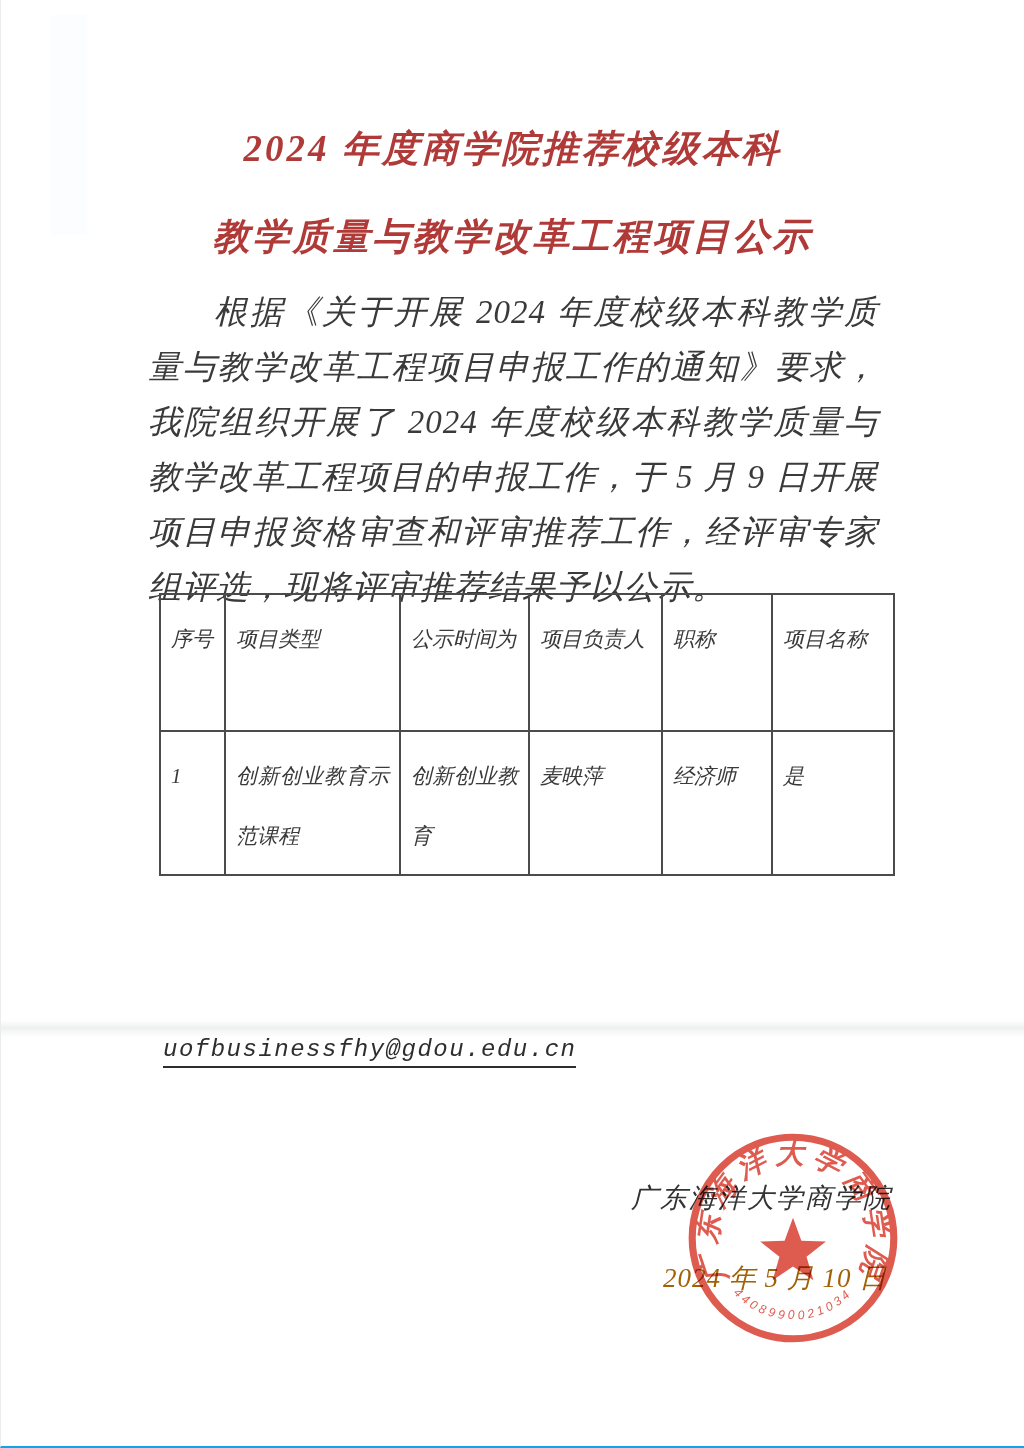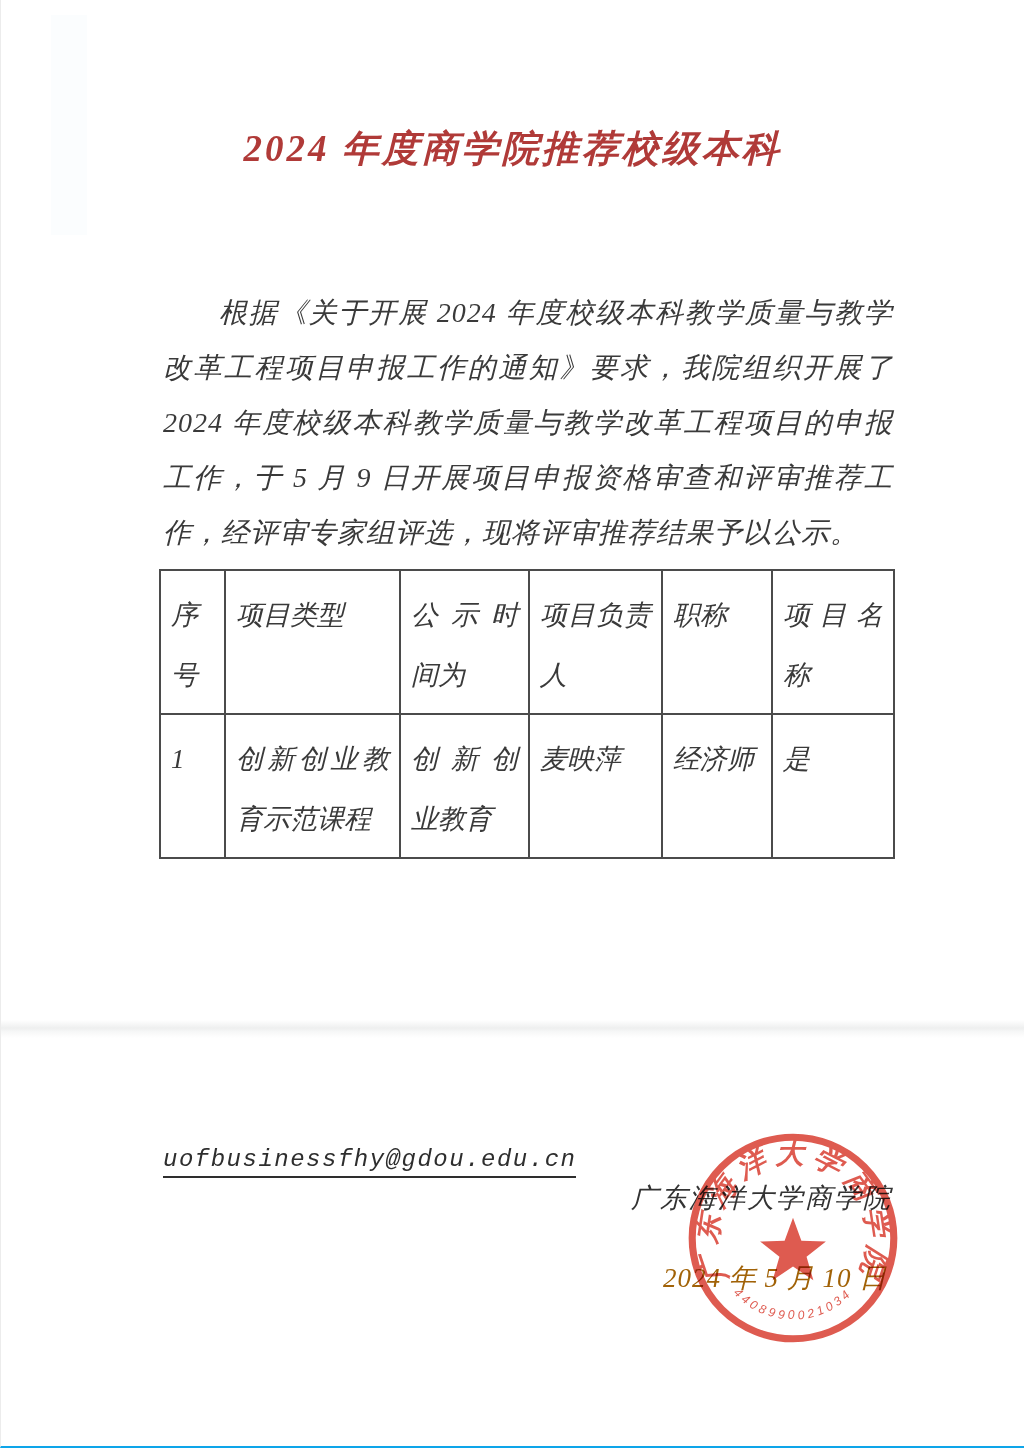--- a/index.html
+++ b/index.html
@@ -30,45 +30,45 @@
     position:absolute;left:0;width:100%;
     text-align:center;
     font-size:37px;font-weight:bold;
     color:var(--title-red);
     letter-spacing:3px;
     white-space:nowrap;
   }
   .title.line1{top:124px;}
   .title.line2{top:212px;}
   .body-block{
-    position:absolute;left:162px;width:730px;
-    font-size:28px;line-height:55px;
+    position:absolute;left:147px;width:730px;
+    font-size:33px;line-height:55px;
     text-align:justify;
     letter-spacing:1px;
     color:var(--body-ink);
   }
   .body-block p{text-indent:2em;}
   .para1{top:285px;}
   .para2{top:857px;}
   .contact{top:1038px;}
   .contact p{text-align-last:justify;}
   .email-line{
-    position:absolute;left:162px;top:1146px;
+    position:absolute;left:162px;top:1036px;
     font-family:"Liberation Mono","DejaVu Sans Mono",monospace;
     font-size:24px;letter-spacing:1.5px;
     color:#2e2e2e;
     border-bottom:2px solid #2e2e2e;
     padding-bottom:3px;
   }
   table.project-table{
-    position:absolute;left:158px;top:569px;
+    position:absolute;left:158px;top:593px;
     width:734px;
     border-collapse:collapse;
     table-layout:fixed;
-    font-size:27px;
+    font-size:21px;
     color:var(--body-ink);
     padding-left:12px;
   }
   .project-table th,.project-table td{
     border:2px solid #4b4b4b;
     vertical-align:top;
     text-align:justify;
     font-weight:normal;
     padding:14px 10px 8px 10px;
     line-height:60px;
@@ -98,20 +98,21 @@
   }
 </style>
 </head>
 <body>
 
 <div class="page">
 
   <div class="scan-strip"></div>
 
   <div class="title line1">2024 年度商学院推荐校级本科</div>
+  <div class="title line2">教学质量与教学改革工程项目公示</div>
 
   <div class="body-block para1">
     <p>根据《关于开展 2024 年度校级本科教学质量与教学改革工程项目申报工作的通知》要求，我院组织开展了 2024 年度校级本科教学质量与教学改革工程项目的申报工作，于 5 月 9 日开展项目申报资格审查和评审推荐工作，经评审专家组评选，现将评审推荐结果予以公示。</p>
   </div>
 
   <table class="project-table">
     <colgroup>
       <col style="width:65px">
         <col style="width:175px">
         <col style="width:129px">

